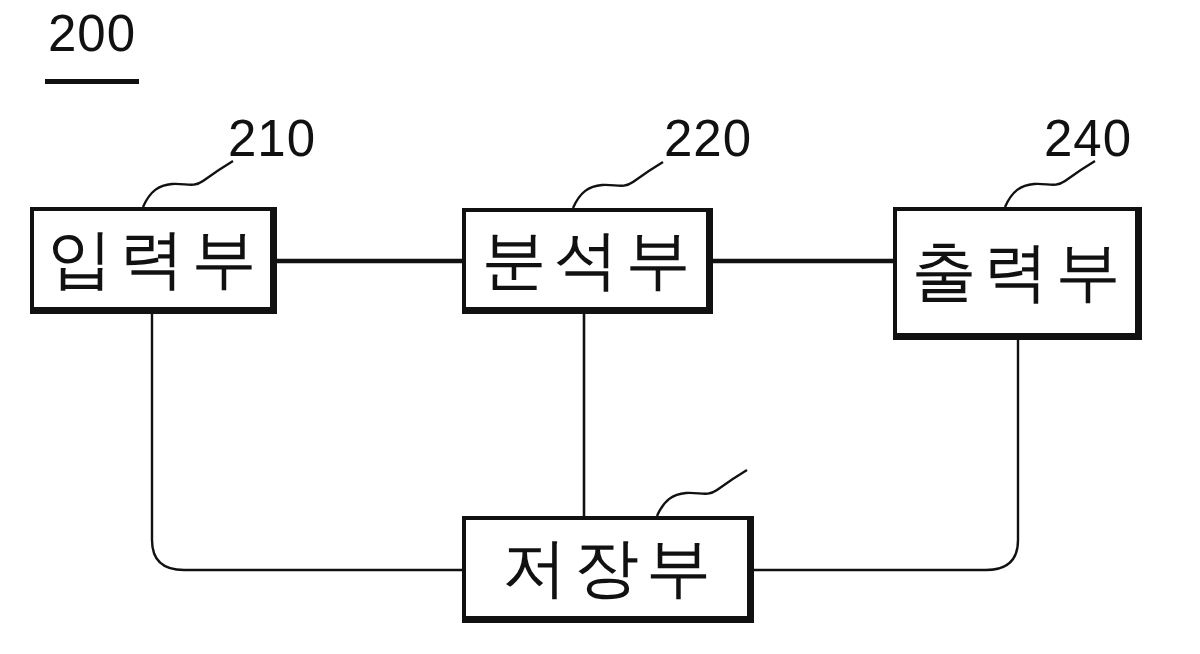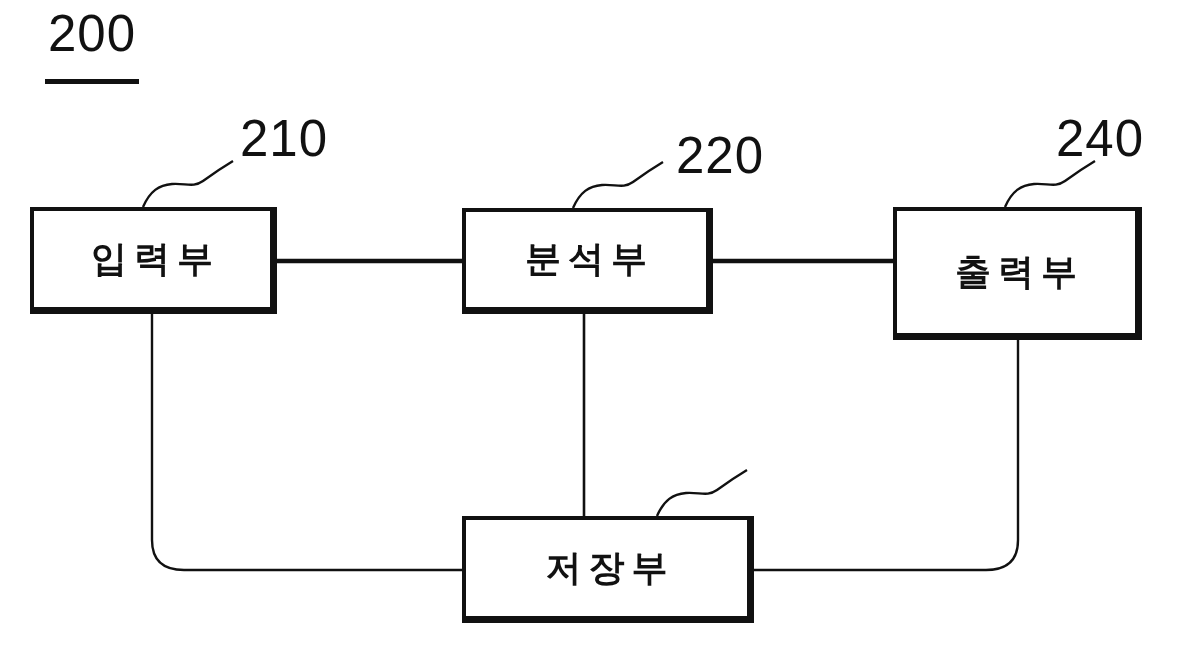--- a/index.html
+++ b/index.html
@@ -42,35 +42,33 @@
     background: #ffffff;
     display: flex;
     align-items: center;
     justify-content: center;
   }
   .block-input   { left: 30px;  top: 207px; width: 247px; height: 107px; }
   .block-analysis{ left: 462px; top: 208px; width: 251px; height: 106px; }
   .block-output  { left: 893px; top: 207px; width: 249px; height: 133px; }
   .block-storage { left: 462px; top: 516px; width: 292px; height: 107px; }
   .block-label {
-    font-size: 36px;
+    font-size: 65px;
     letter-spacing: 7px;
     margin-left: 7px; 
     white-space: nowrap;
-    font-weight: bold;
   }
   .ref-label {
     position: absolute;
     font-size: 51px;
     line-height: 1.0;
     letter-spacing: 1px;
-    margin-left: 12px;
   }
   .ref-210 { left: 228px;  top: 113px; }
-  .ref-220 { left: 664px;  top: 130px; }
+  .ref-220 { left: 664px;  top: 113px; }
   .ref-240 { left: 1044px; top: 113px; }
   .ref-230 { left: 744px;  top: 425px; }
 </style>
 </head>
 <body>
 
 <div class="canvas">
 
   <div class="fig-number">200</div>
 

